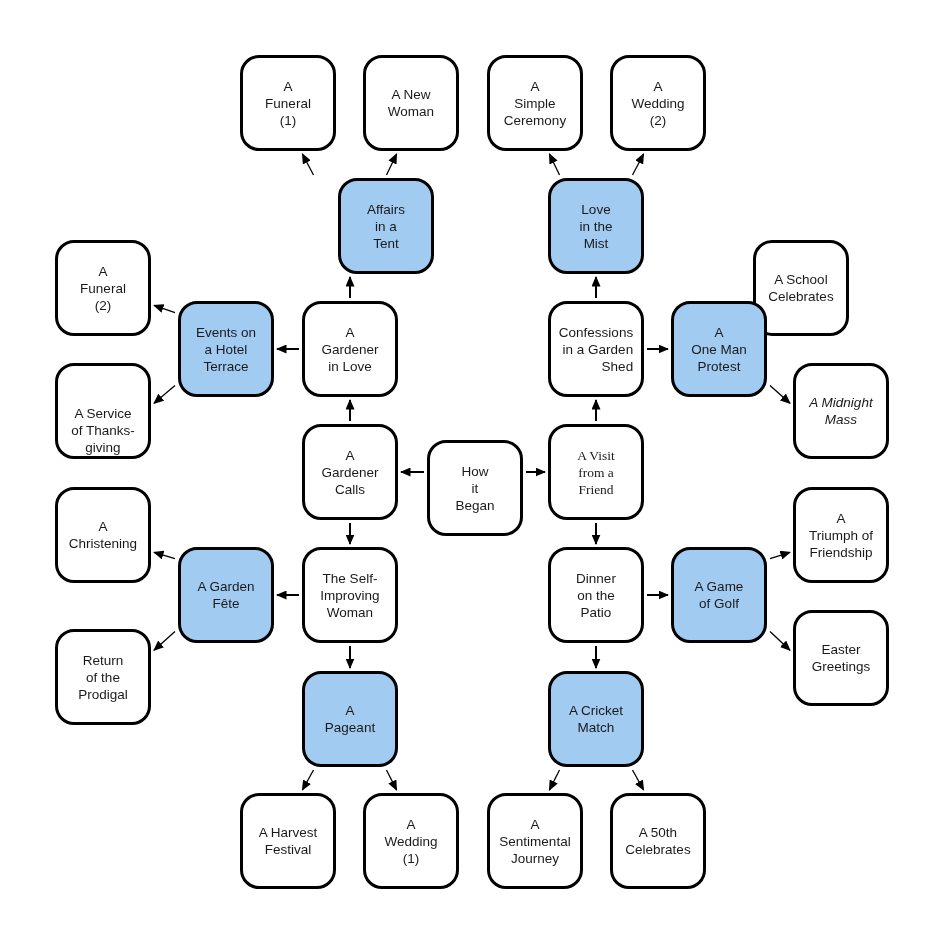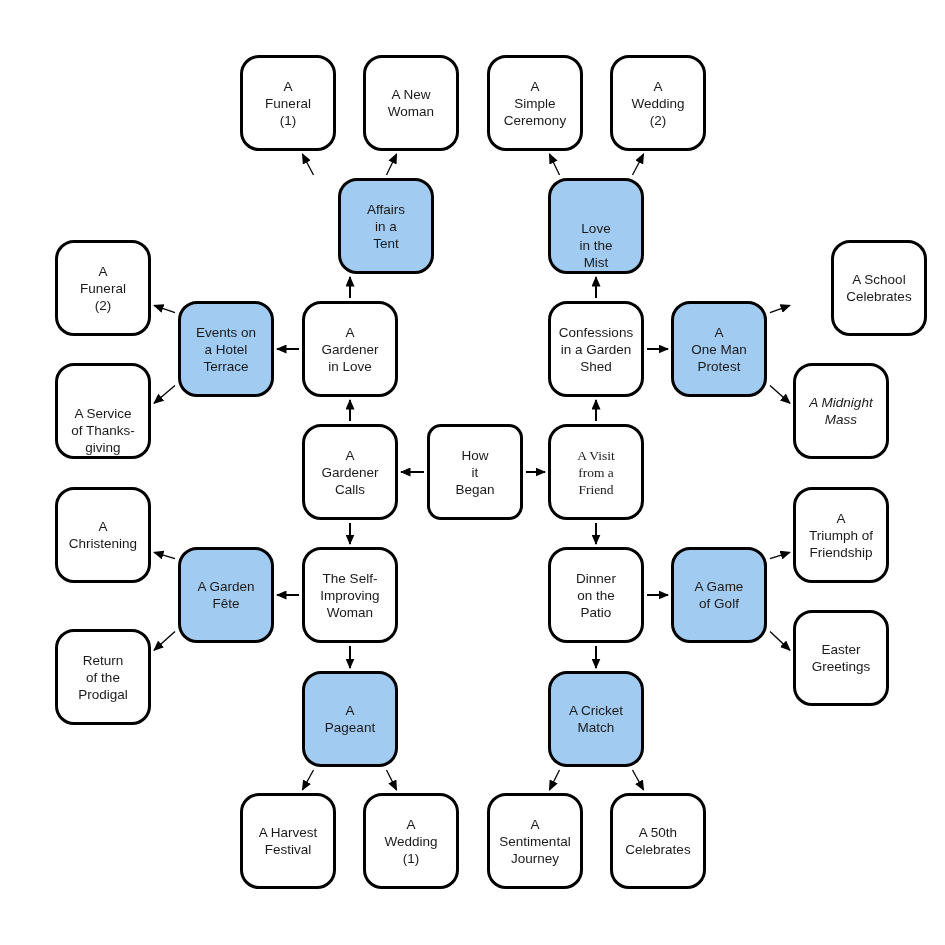--- a/index.html
+++ b/index.html
@@ -73,45 +73,45 @@
       <div class="node" style="left: 610px; top: 55px;">
         <span>A
 Wedding
 (2)</span>
       </div>
       <div class="node blue" style="left: 294px; top: 178px; margin-left: 44px;">
         <span>Affairs
 in a
 Tent</span>
       </div>
-      <div class="node blue" style="left: 548px; top: 178px; align-items: flex-end;">
+      <div class="node blue" style="left: 548px; top: 178px;">
         <span>Love
 in the
 Mist</span>
       </div>
       <div class="node" style="left: 55px; top: 240px;">
         <span>A
 Funeral
 (2)</span>
       </div>
-      <div class="node" style="left: 831px; top: 240px;">
+      <div class="node" style="left: 753px; top: 240px;">
         <span>A School
 Celebrates</span>
       </div>
       <div class="node blue" style="left: 178px; top: 301px;">
         <span>Events on
 a Hotel
 Terrace</span>
       </div>
       <div class="node" style="left: 302px; top: 301px;">
         <span>A
 Gardener
 in Love</span>
       </div>
-      <div class="node" style="left: 548px; top: 301px;">
+      <div class="node" style="left: 548px; top: 301px; text-align: right;">
         <span>Confessions
 in a Garden
 Shed</span>
       </div>
       <div class="node blue" style="left: 671px; top: 301px;">
         <span>A
 One Man
 Protest</span>
       </div>
       <div class="node" style="left: 55px; top: 363px; align-items: flex-end;">
@@ -121,21 +121,21 @@
       </div>
       <div class="node" style="left: 793px; top: 363px; font-style: italic;">
         <span>A Midnight
 Mass</span>
       </div>
       <div class="node" style="left: 302px; top: 424px;">
         <span>A
 Gardener
 Calls</span>
       </div>
-      <div class="node" style="left: 427px; top: 424px; border-radius: 14px;">
+      <div class="node" style="left: 427px; top: 440px;">
         <span>How
 it
 Began</span>
       </div>
       <div class="node" style="left: 548px; top: 424px; font-family: Liberation Serif, serif;">
         <span>A Visit
 from a
 Friend</span>
       </div>
       <div class="node" style="left: 55px; top: 487px;">

